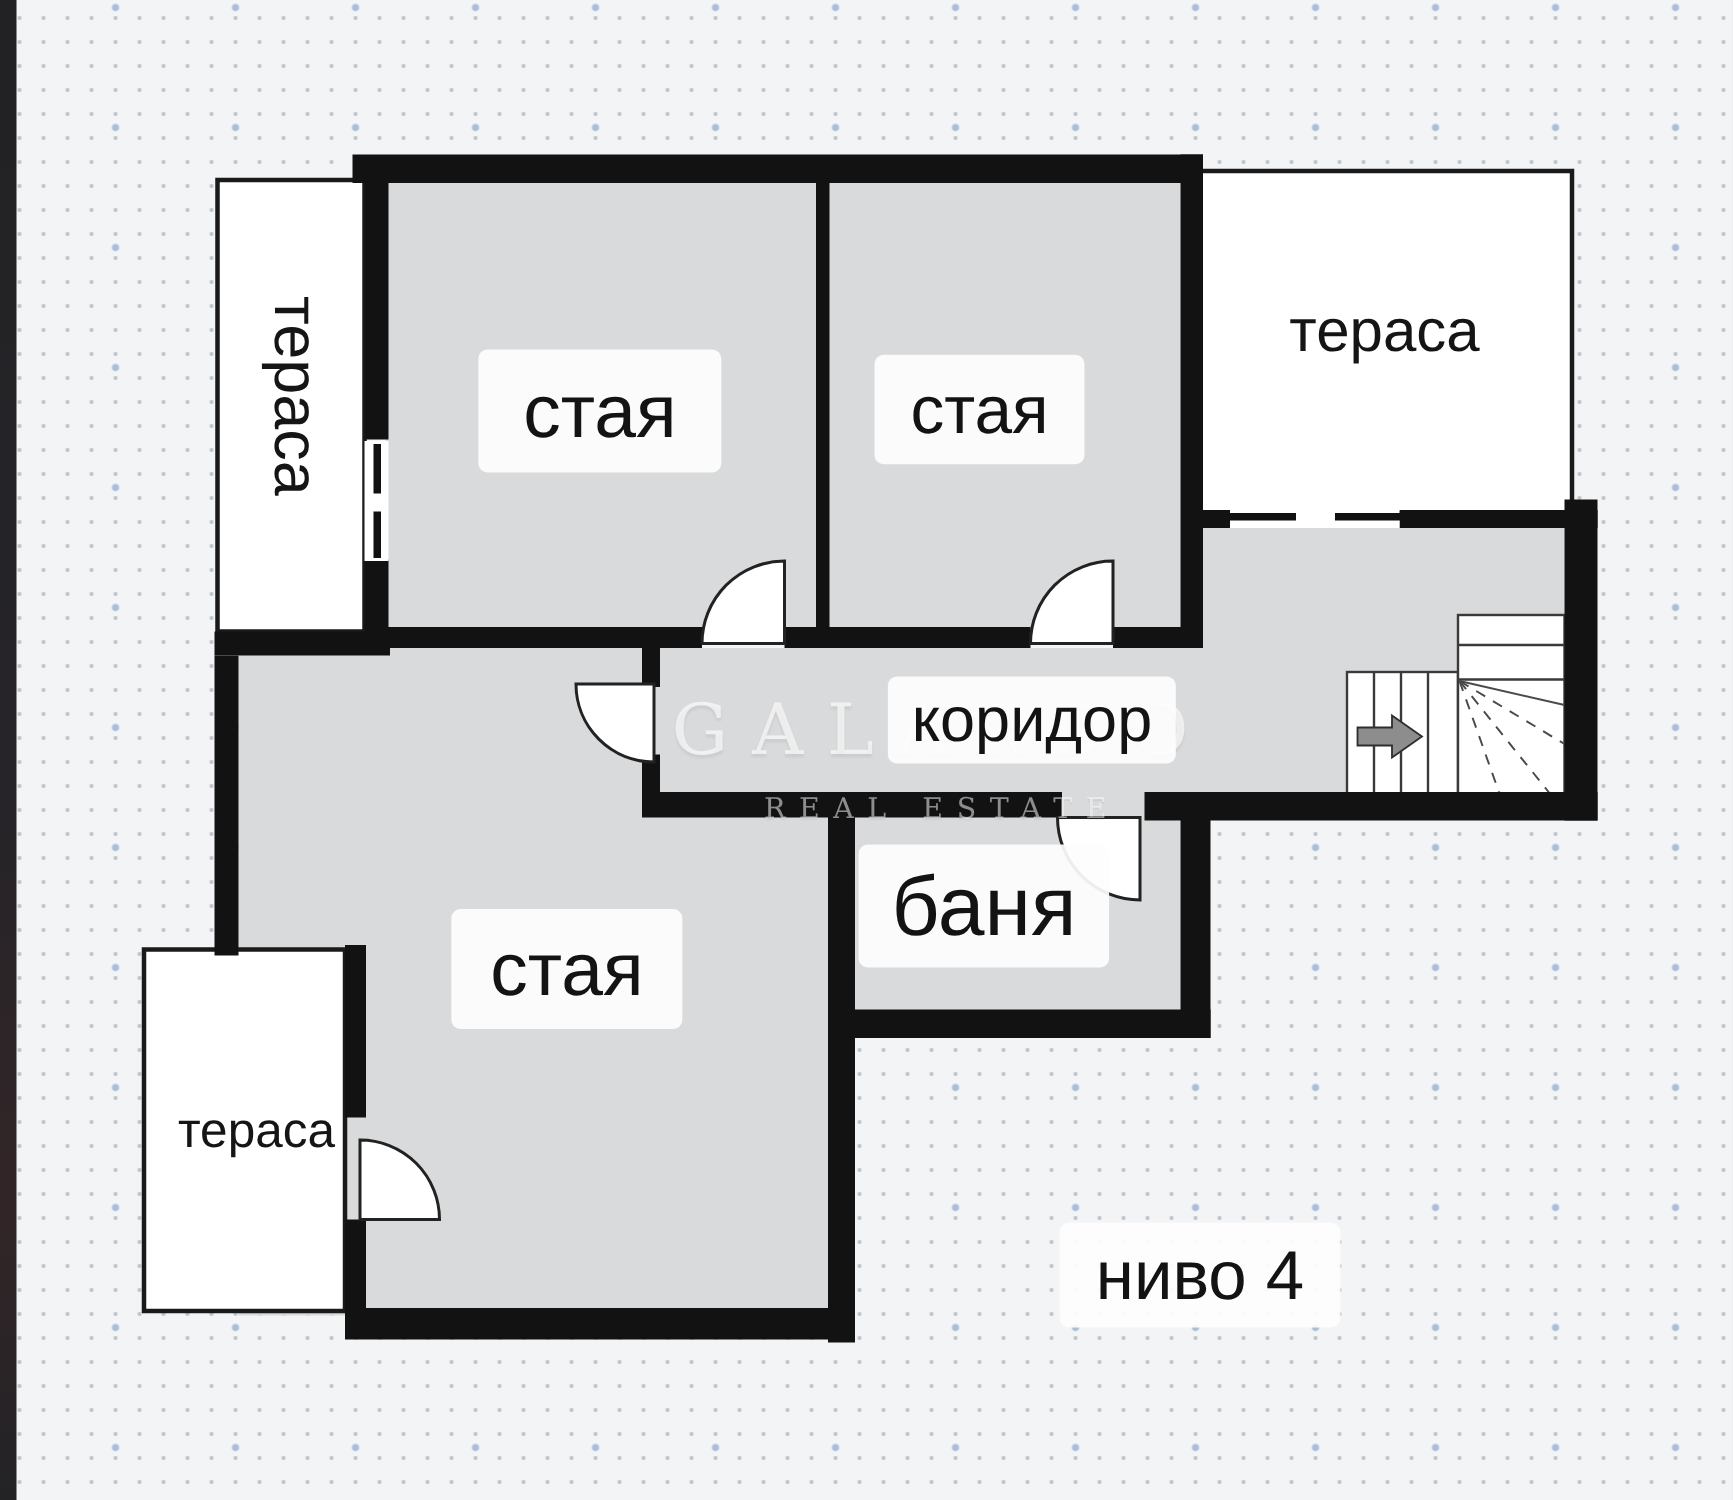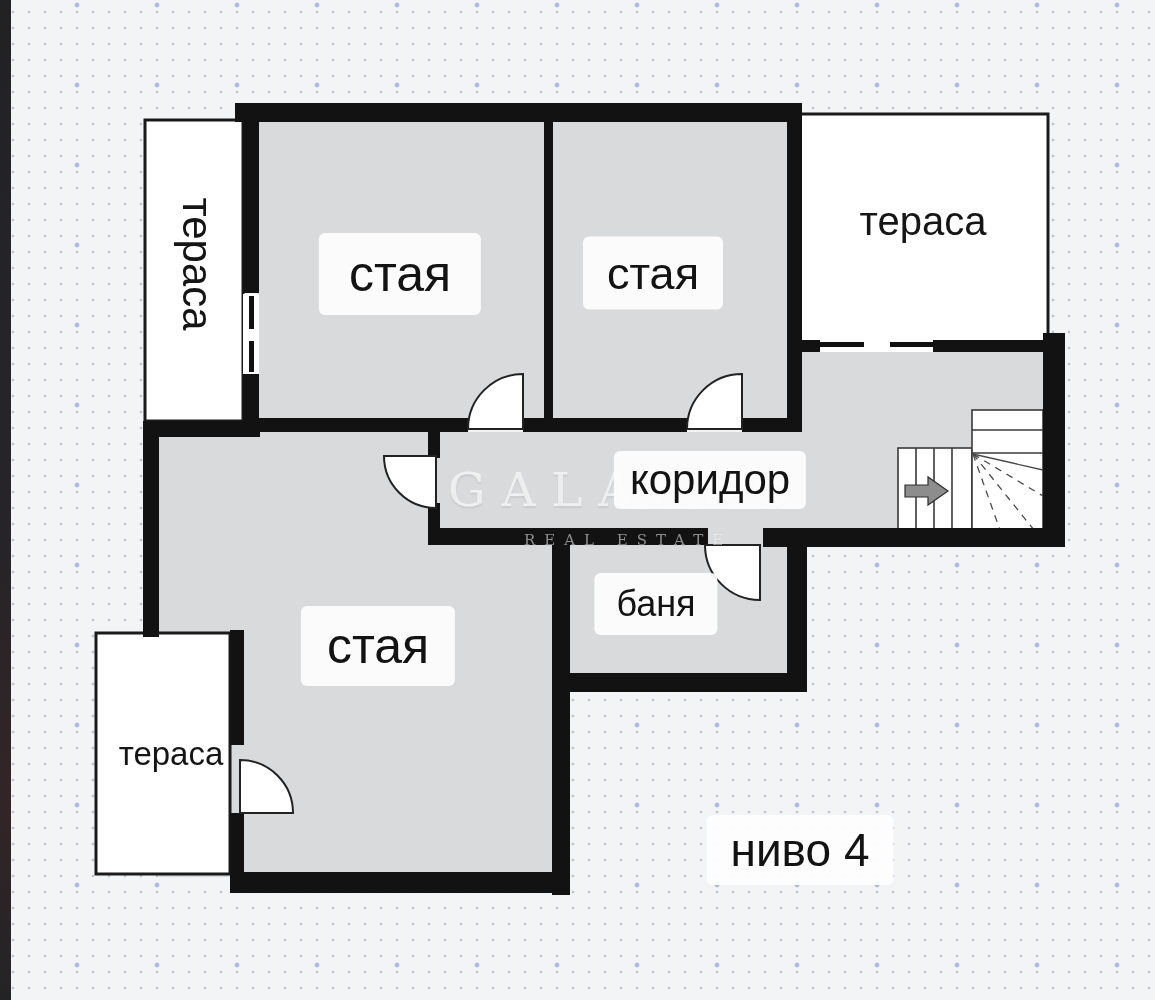--- a/index.html
+++ b/index.html
@@ -34,21 +34,21 @@
     transform:translate(-50%,-50%);text-align:center;white-space:nowrap;
     pointer-events:none;
   }
   #watermark .wm1{
     font-family:"DejaVu Serif","Liberation Serif",serif;
     font-size:47px;letter-spacing:16px;color:rgba(255,255,255,.66);
     text-shadow:0 2px 2px rgba(0,0,0,.07);
   }
   #watermark .wm2{
     font-family:"DejaVu Serif","Liberation Serif",serif;
-    font-size:15px;letter-spacing:9px;color:rgba(255,255,255,.52);
+    font-size:19px;letter-spacing:9px;color:rgba(255,255,255,.52);
     margin-top:14px;text-shadow:0 1px 1px rgba(0,0,0,.06);
   }
 </style>
 </head>
 <body>
 
 <div id="stage">
 
   <div id="edge-strip"></div>
 
@@ -133,23 +133,23 @@
     <div class="wm1">GALARDO</div>
     <div class="wm2">REAL ESTATE</div>
   </div>
 
   <div class="room-label" style="left:400px;top:274px;font-size:50px;padding:16px 30px;">стая</div>
 
   <div class="room-label" style="left:653px;top:273px;font-size:45px;padding:14px 24px;">стая</div>
 
   <div class="room-label" style="left:378px;top:646px;font-size:50px;padding:15px 26px;">стая</div>
 
-  <div class="room-label" style="left:710px;top:480px;font-size:42px;padding:8px 16px;">коридор</div>
+  <div class="room-label" style="left:688px;top:480px;font-size:42px;padding:8px 16px;">коридор</div>
 
-  <div class="room-label" style="left:656px;top:604px;font-size:36px;padding:13px 22px;">баня</div>
+  <div class="room-label" style="left:656px;top:604px;font-size:56px;padding:13px 22px;">баня</div>
 
   <div class="room-label" style="left:800px;top:850px;font-size:46px;padding:12px 24px;">ниво 4</div>
 
   <div class="plain-label" style="left:923px;top:221px;font-size:40px;">тераса</div>
 
   <div class="plain-label rot90" style="left:197px;top:264px;font-size:42px;">тераса</div>
 
   <div class="plain-label" style="left:171px;top:753px;font-size:33px;">тераса</div>
 
 </div>

